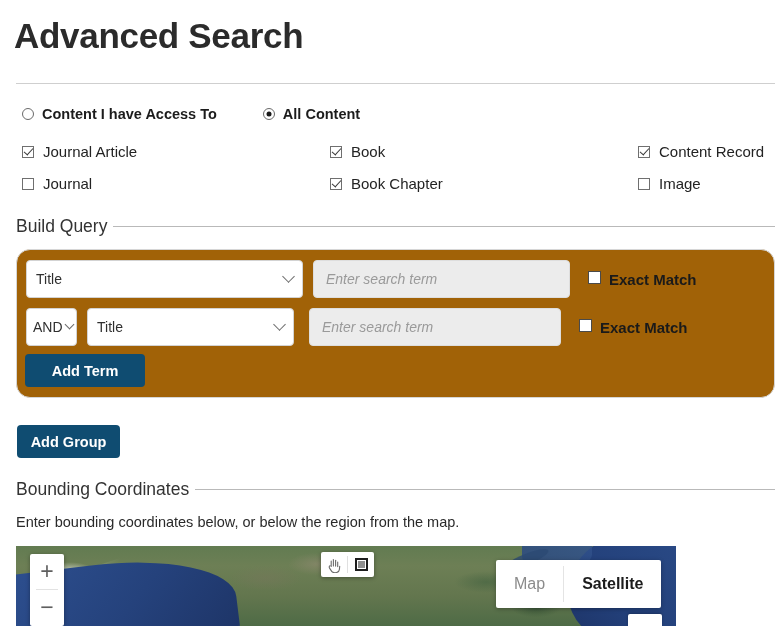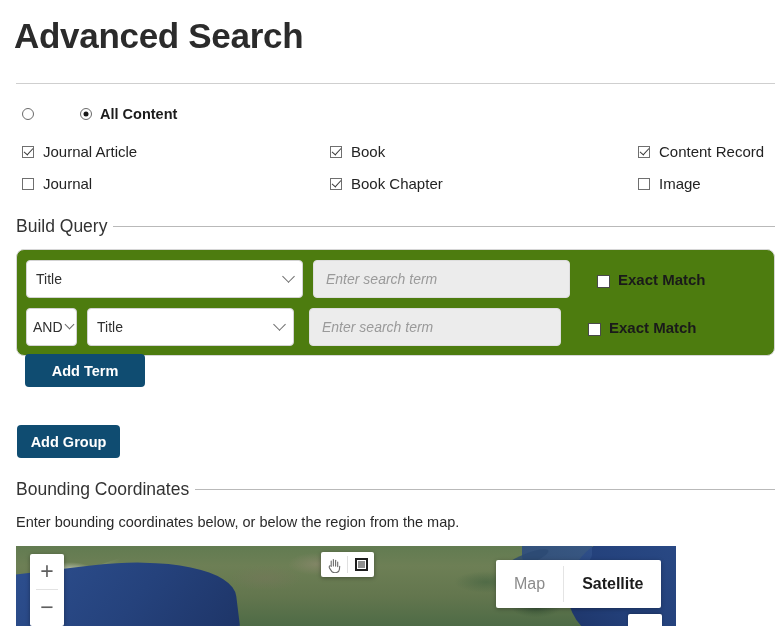--- a/index.html
+++ b/index.html
@@ -65,23 +65,23 @@
   .section { position: absolute; left: 16px; width: 759px; }
   .section-head { display: flex; align-items: center; height: 22px; }
   .section-head .txt {
     font-size: 17.5px; color: #333; white-space: nowrap; padding-right: 6px;
   }
   .section-head .line { flex: 1; height: 1px; background: #b9b9b9; }
 
   
   .query-group {
     position: absolute; left: 16px; top: 249px;
-    width: 759px; height: 107px;
-    border: 1px solid #d6d6d6; border-radius: 8px;
-    background: #4d7c0f;
+    width: 759px; height: 149px;
+    border: 1px solid #d6d6d6; border-radius: 14px;
+    background: #a16207;
   }
   .q-row { position: absolute; left: 9px; display: flex; align-items: center; }
   .q-row.r1 { top: 10px; }
   .q-row.r2 { top: 58px; }
 
   .sel {
     height: 38px; border: 1px solid #d3d3d3; border-radius: 4px;
     background: #fff; font-size: 14px; color: #2f2f2f;
     display: flex; align-items: center; padding: 0 9px;
     position: relative; white-space: nowrap;
@@ -100,21 +100,21 @@
   .term-input {
     height: 38px; border: 1px solid #dedede; border-radius: 4px;
     background: #ececec; font-size: 14px; color: #9a9a9a;
     font-style: italic; display: flex; align-items: center;
     padding: 0 12px; white-space: nowrap;
   }
   .term-1 { width: 257px; margin-left: 10px; }
   .term-2 { width: 252px; margin-left: 15px; }
 
   .exact {
-    display: flex; align-items: flex-end; margin-left: 27px;
+    display: flex; align-items: flex-start; margin-left: 18px;
   }
   .exact .cbx { width: 13px; height: 13px; border-color: #4a4a4a; }
   .exact .lbl { margin-left: 8px; font-size: 15px; font-weight: bold; color: #1a1a1a; white-space: nowrap; }
 
   
   .btn-blue {
     background: #0f4c71; color: #ffffff;
     border: none; border-radius: 4px;
     font-size: 14.5px; font-weight: bold;
     font-family: "Liberation Sans", sans-serif;
@@ -249,20 +249,21 @@
 <body>
 
 <div class="page">
 
   <div class="page-title">Advanced Search</div>
   <div class="title-rule"></div>
 
   <div class="radio-row">
     <div class="radio-item">
       <span class="radio-dot"></span>
+      <span class="radio-label">Content I have Access To</span>
     </div>
     <div class="radio-item">
       <span class="radio-dot on"></span>
       <span class="radio-label">All Content</span>
     </div>
   </div>
 
   <div class="type-grid">
     <div class="type-row">
       <div class="type-cell c1">

